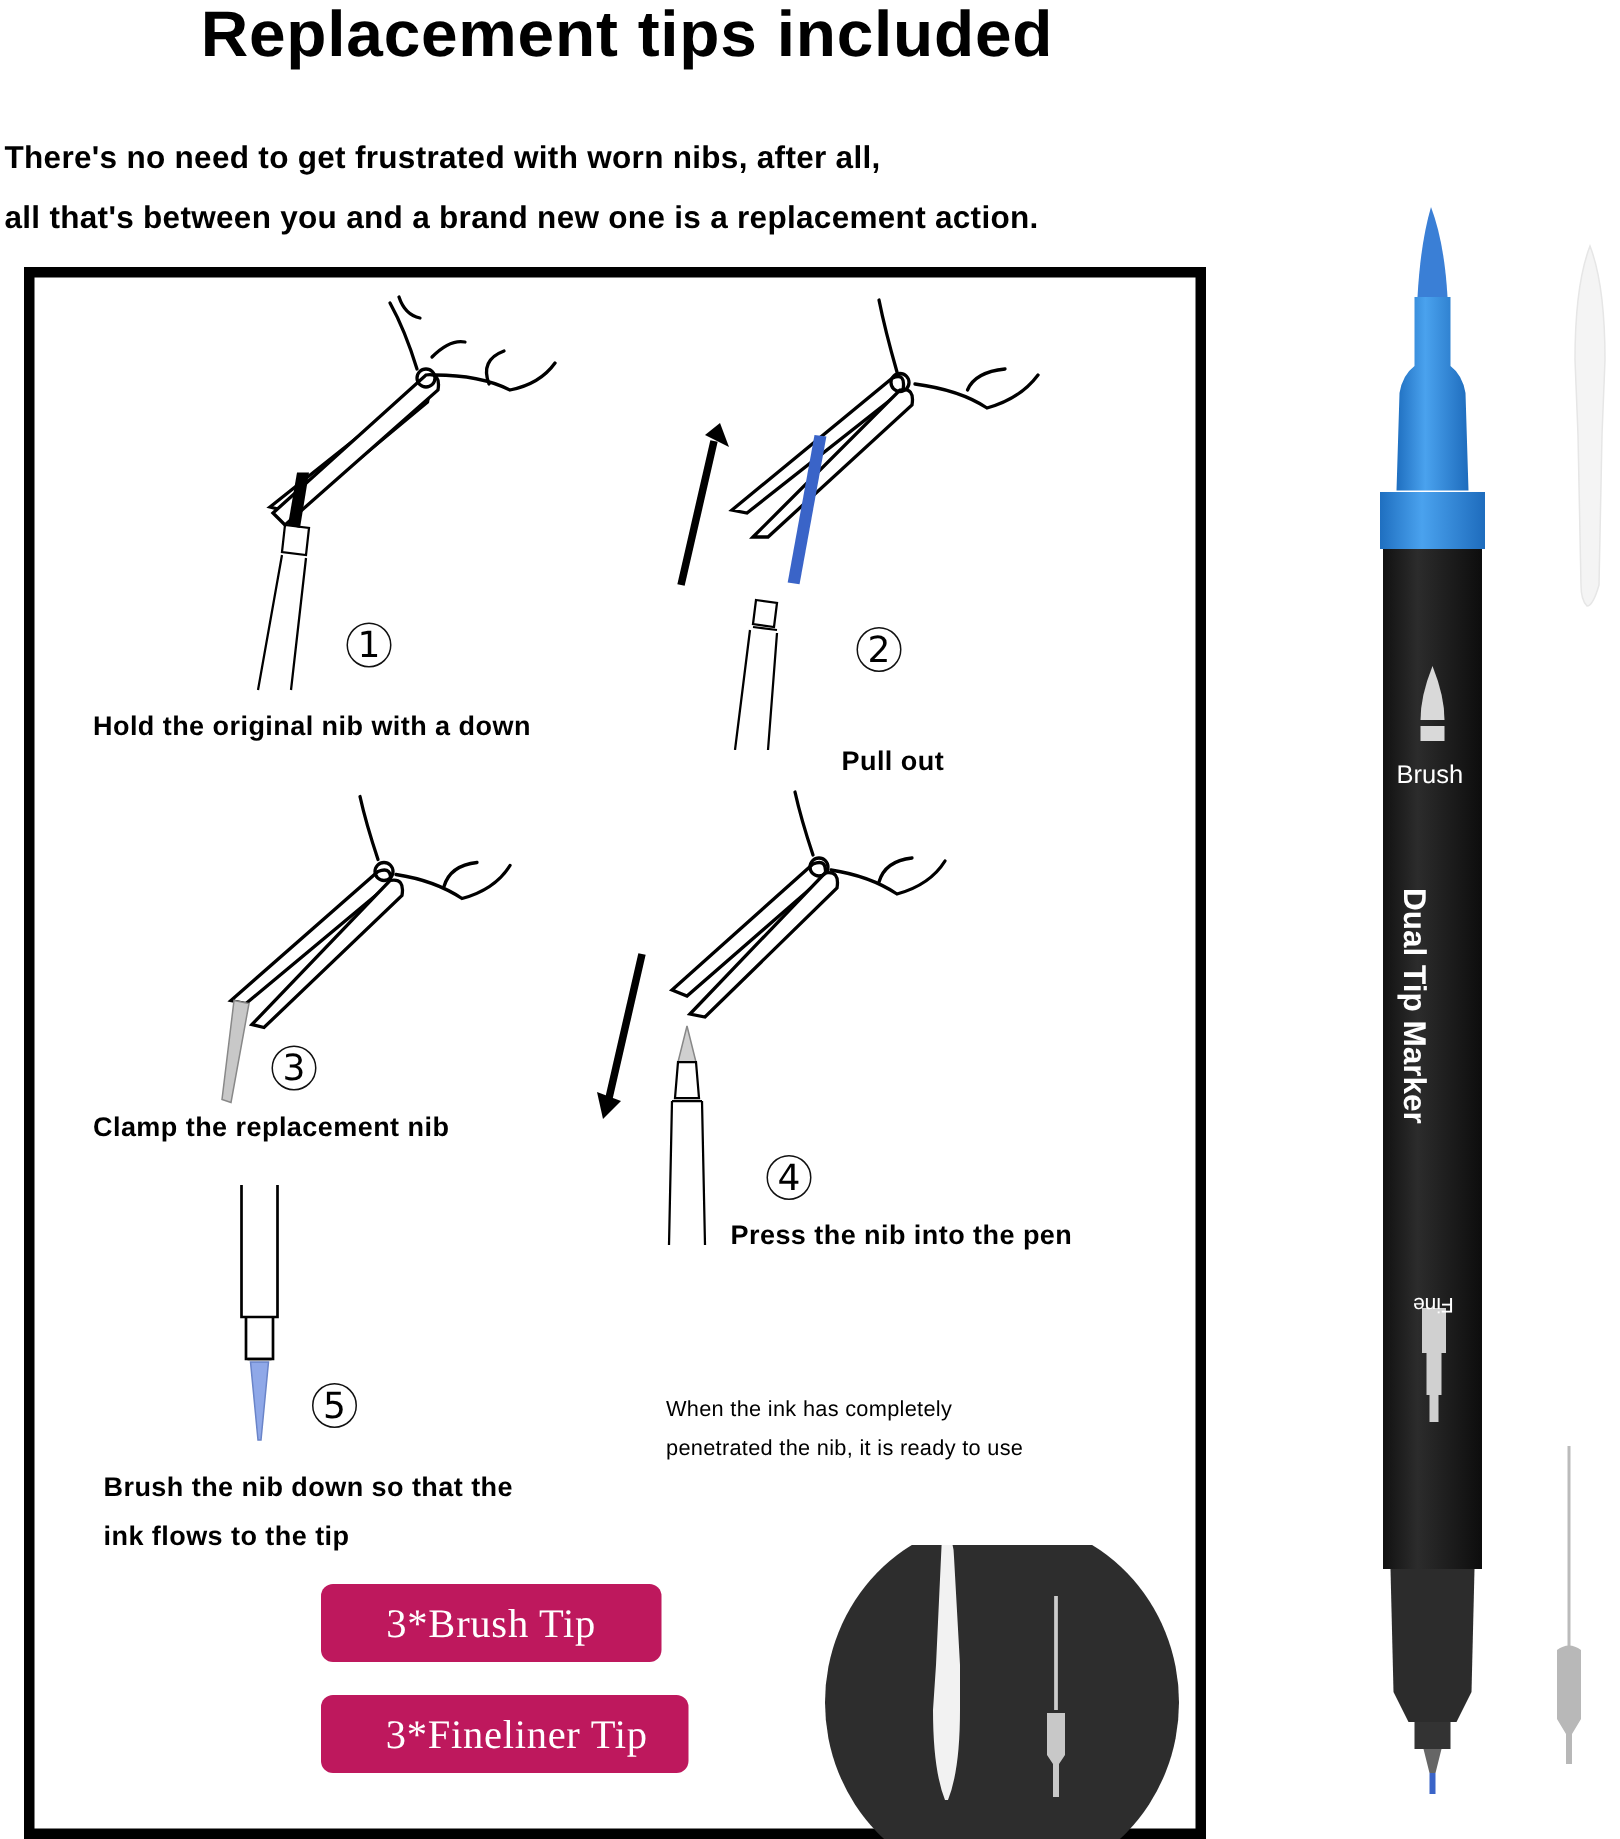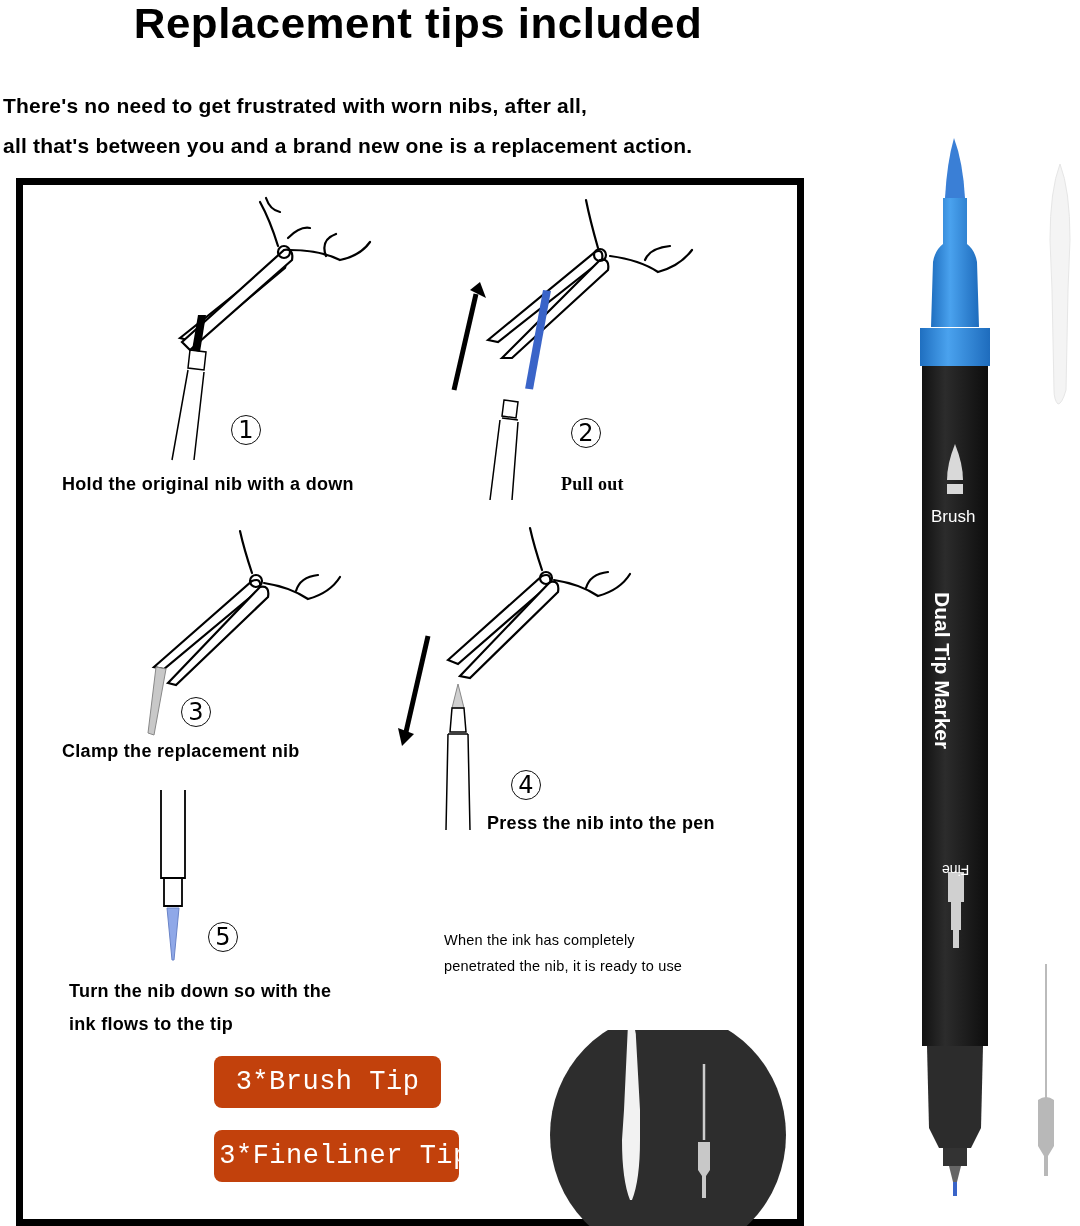--- a/index.html
+++ b/index.html
@@ -4,21 +4,21 @@
 <style>
   html, body { margin:0; padding:0; background:#ffffff; }
   body { width:1080px; height:1226px; position:relative; overflow:hidden; font-family:"Liberation Sans", sans-serif; color:#000; }
   .abs { position:absolute; }
   .title { left:0; top:0; width:836px; text-align:center; font-size:43px; font-weight:bold; letter-spacing:0.5px; line-height:46px; transform:scaleX(1.02); }
   .intro { left:3px; font-size:21px; font-weight:bold; white-space:nowrap; letter-spacing:0.2px; }
   .frame { left:16px; top:178px; width:774px; height:1034px; border:7px solid #000; background:#fff; }
   .step-label { font-size:18px; font-weight:bold; white-space:nowrap; letter-spacing:0.3px; }
   .num { font-size:24px; width:28px; height:28px; border:1.5px solid #111; border-radius:50%; text-align:center; line-height:28px; font-family:"DejaVu Sans", sans-serif; }
   .small-note { font-size:14.5px; font-weight:normal; white-space:nowrap; letter-spacing:0.2px; }
-  .badge { background:#c2410c; color:#fff; border-radius:8px; font-family:Liberation Mono, monospace; font-size:27px; display:flex; align-items:center; justify-content:center; white-space:nowrap; letter-spacing:0.5px; }
+  .badge { background:#be185d; color:#fff; border-radius:8px; font-family:Liberation Serif, serif; font-size:27px; display:flex; align-items:center; justify-content:center; white-space:nowrap; letter-spacing:0.5px; }
   .pen-text { color:#fff; }
 </style>
 </head>
 <body>
 
 <div class="abs title">Replacement tips included</div>
 <div class="abs intro" style="top:94px;">There's no need to get frustrated with worn nibs, after all,</div>
 <div class="abs intro" style="top:134px;">all that's between you and a brand new one is a replacement action.</div>
 
 <div class="abs frame"></div>
@@ -55,21 +55,21 @@
   <polygon points="96,100 104,100 100,200 92,200" fill="#3a64c8" transform="rotate(8 100 150)"></polygon>
   <line x1="14" y1="200" x2="36" y2="104" stroke="#000" stroke-width="5"></line>
   <polygon points="30,100 46,108 40,92" fill="#000"></polygon>
   <g fill="none" stroke="#000" stroke-width="1.5">
     <path d="M64 210 L78 212 L76 228 L62 226 Z"></path>
       <path d="M62 228 L78 230"></path>
     <path d="M60 230 L50 310 M78 232 L72 310"></path>
   </g>
 </svg>
 <div class="abs num" style="left:571px;top:418px;">2</div>
-<div class="abs step-label" style="left:561px;top:474px;font-family:Liberation Serif, serif;">Pull out</div>
+<div class="abs step-label" style="left:561px;top:497px;">Pull out</div>
 
 <svg class="abs" style="left:140px;top:525px;" width="220" height="220">
   <g fill="none" stroke="#000" stroke-width="2.2" stroke-linecap="round">
     <path d="M14 142 L112 56 Q122 52 120 64 L24 144 Z" fill="#fff"></path>
     <path d="M28 158 L120 62 Q130 60 128 72 L36 160 Z" fill="#fff"></path>
     <circle cx="116" cy="56" r="6"></circle>
     <path d="M112 48 Q104 24 100 6"></path>
       <path d="M124 58 Q150 62 168 74 Q190 68 200 52"></path>
     <path d="M156 66 Q160 52 178 50"></path>
   </g>
@@ -100,21 +100,21 @@
 
 <svg class="abs" style="left:150px;top:790px;" width="50" height="175">
   <g fill="none" stroke="#000" stroke-width="1.8">
     <path d="M11 0 L11 88 L35 88 L35 0"></path>
     <path d="M14 88 L14 116 L32 116 L32 88"></path>
     <path d="M15 116 L31 116"></path>
   </g>
   <polygon points="17,118 29,118 24,170 22,170" fill="#8fa8e8" stroke="#6a84c8" stroke-width="1"></polygon>
 </svg>
 <div class="abs num" style="left:208px;top:922px;">5</div>
-<div class="abs step-label" style="left:69px;top:981px;">Turn the nib down so with the</div>
+<div class="abs step-label" style="left:69px;top:981px;">Brush the nib down so that the</div>
 <div class="abs step-label" style="left:69px;top:1014px;">ink flows to the tip</div>
 
 <div class="abs small-note" style="left:444px;top:932px;">When the ink has completely</div>
 <div class="abs small-note" style="left:444px;top:958px;">penetrated the nib, it is ready to use</div>
 
 <div class="abs badge" style="left:214px;top:1056px;width:227px;height:52px;">3*Brush Tip</div>
 <div class="abs badge" style="left:214px;top:1130px;width:229px;height:52px;padding-left:16px;">3*Fineliner Tip</div>
 
 <svg class="abs" style="left:550px;top:1030px;" width="240" height="196">
   <ellipse cx="118" cy="105" rx="118" ry="122" fill="#2d2d2d"></ellipse>

